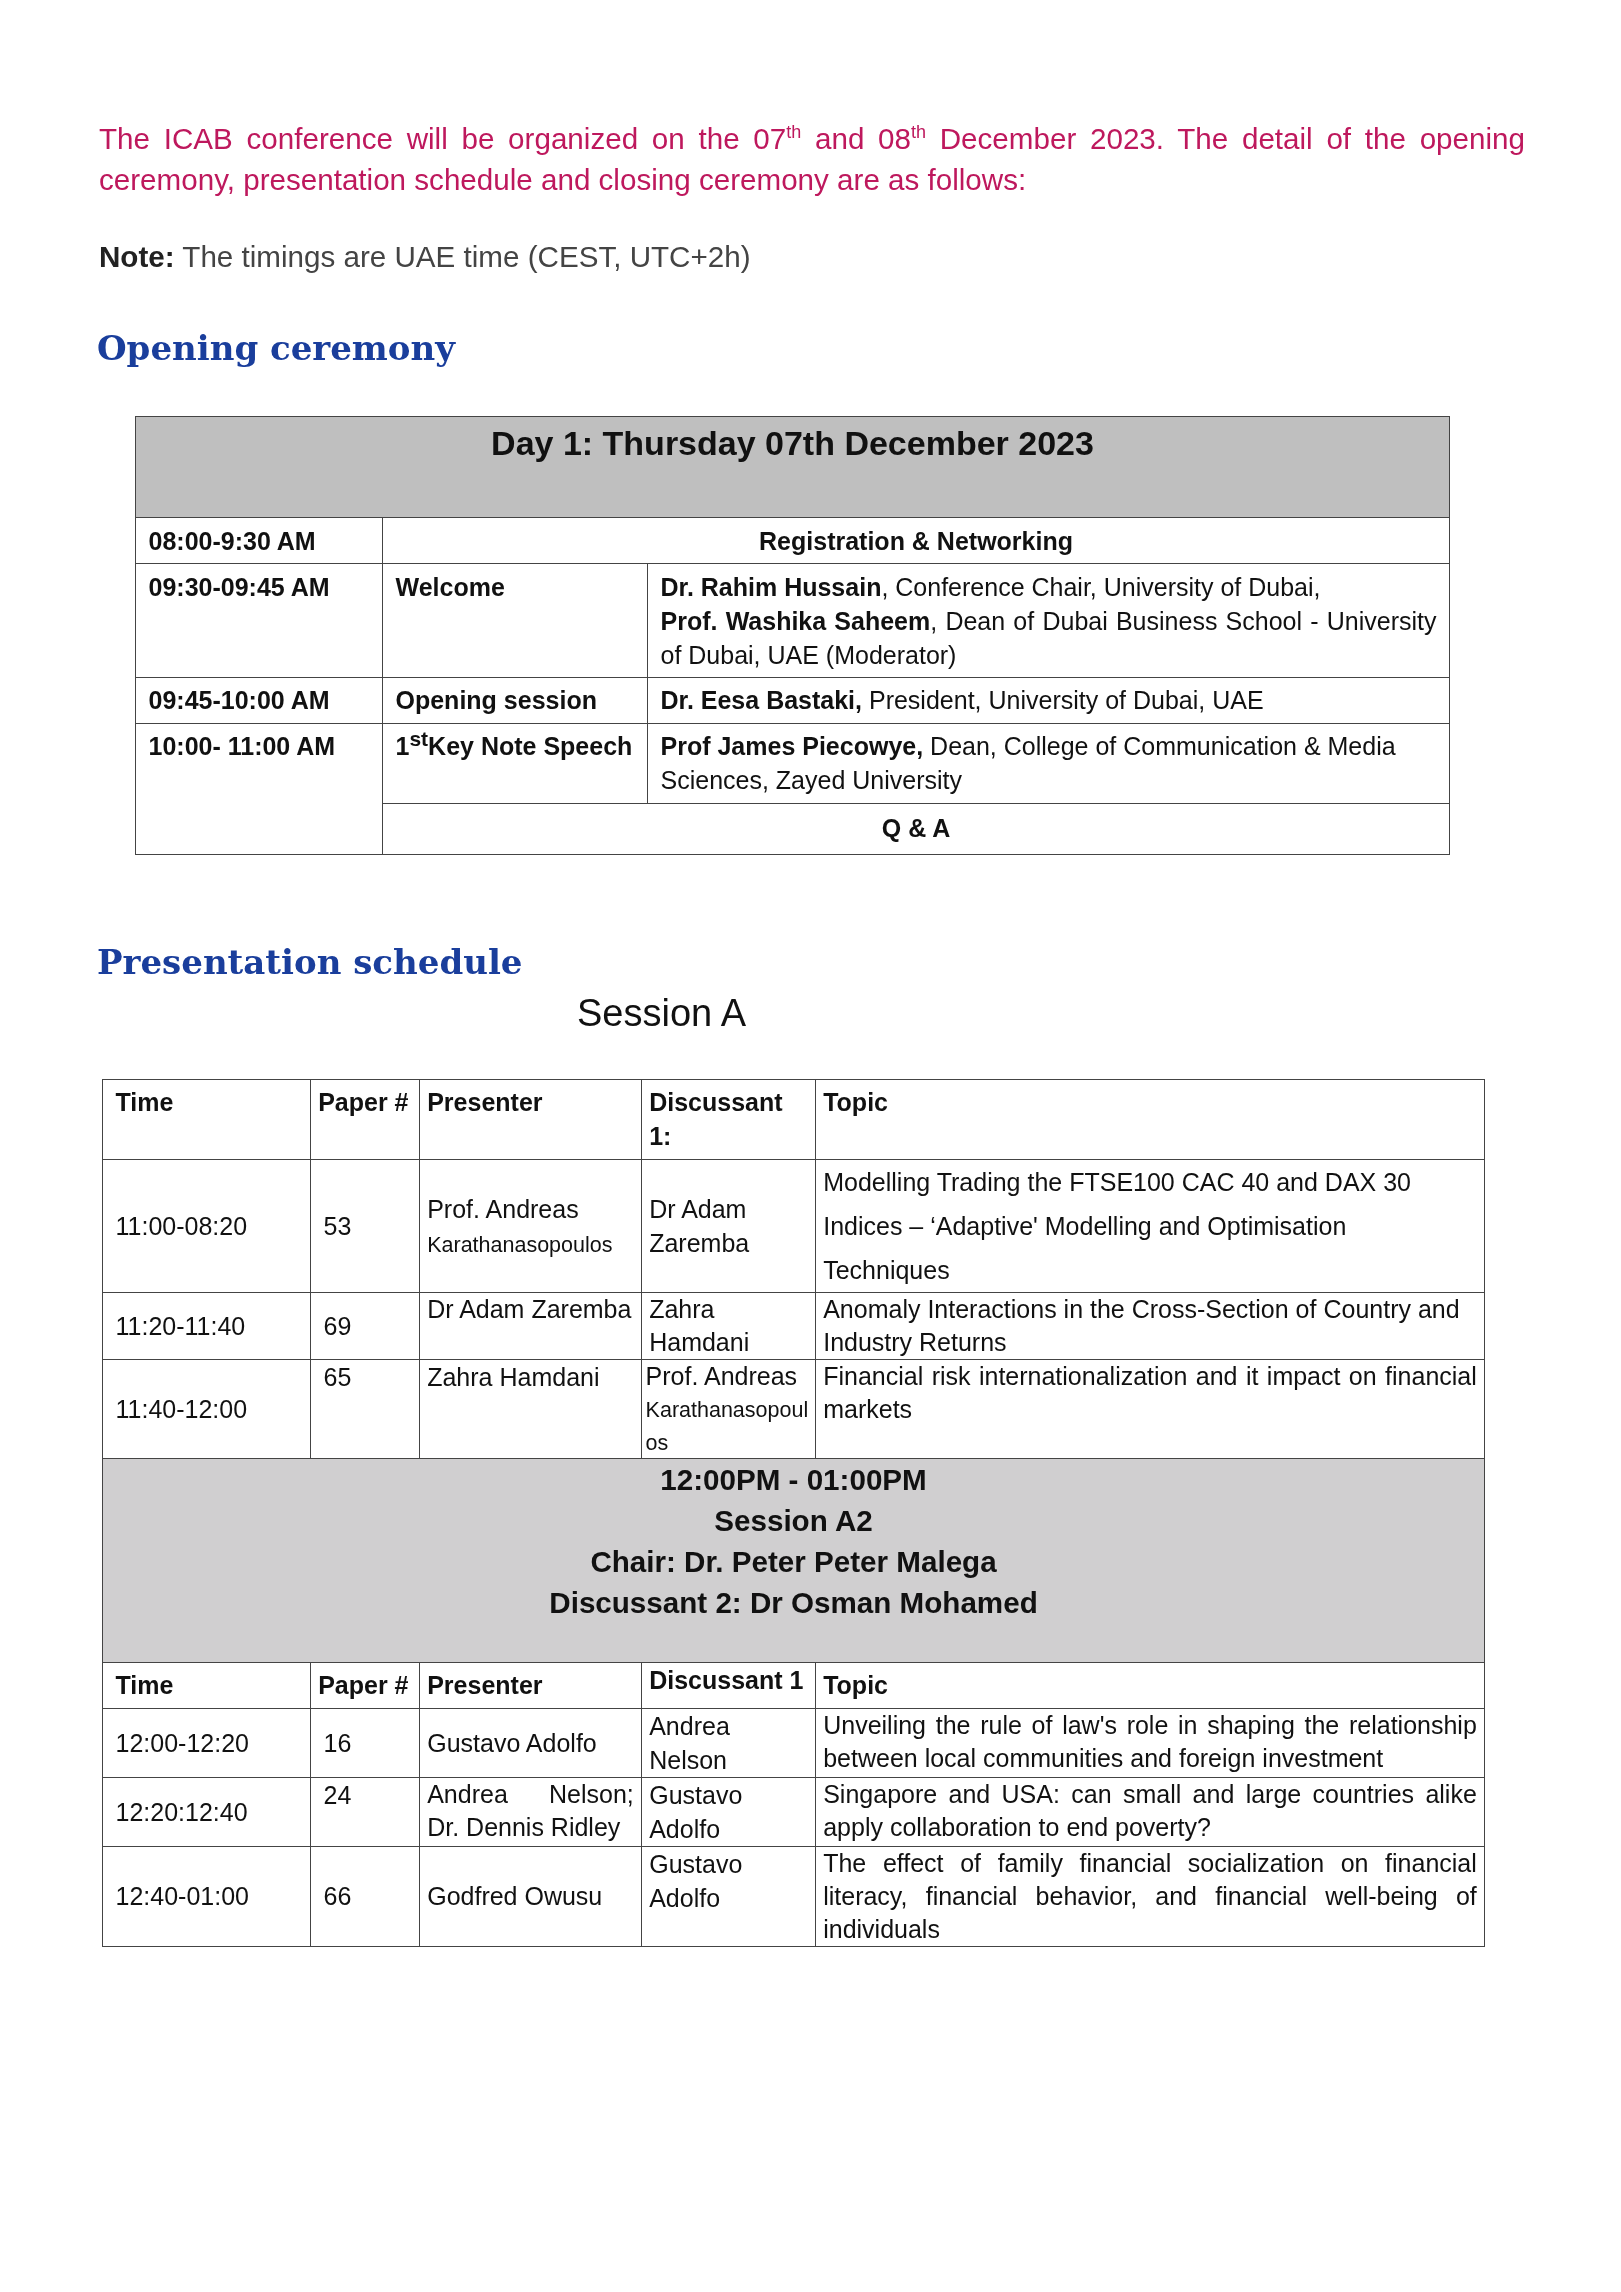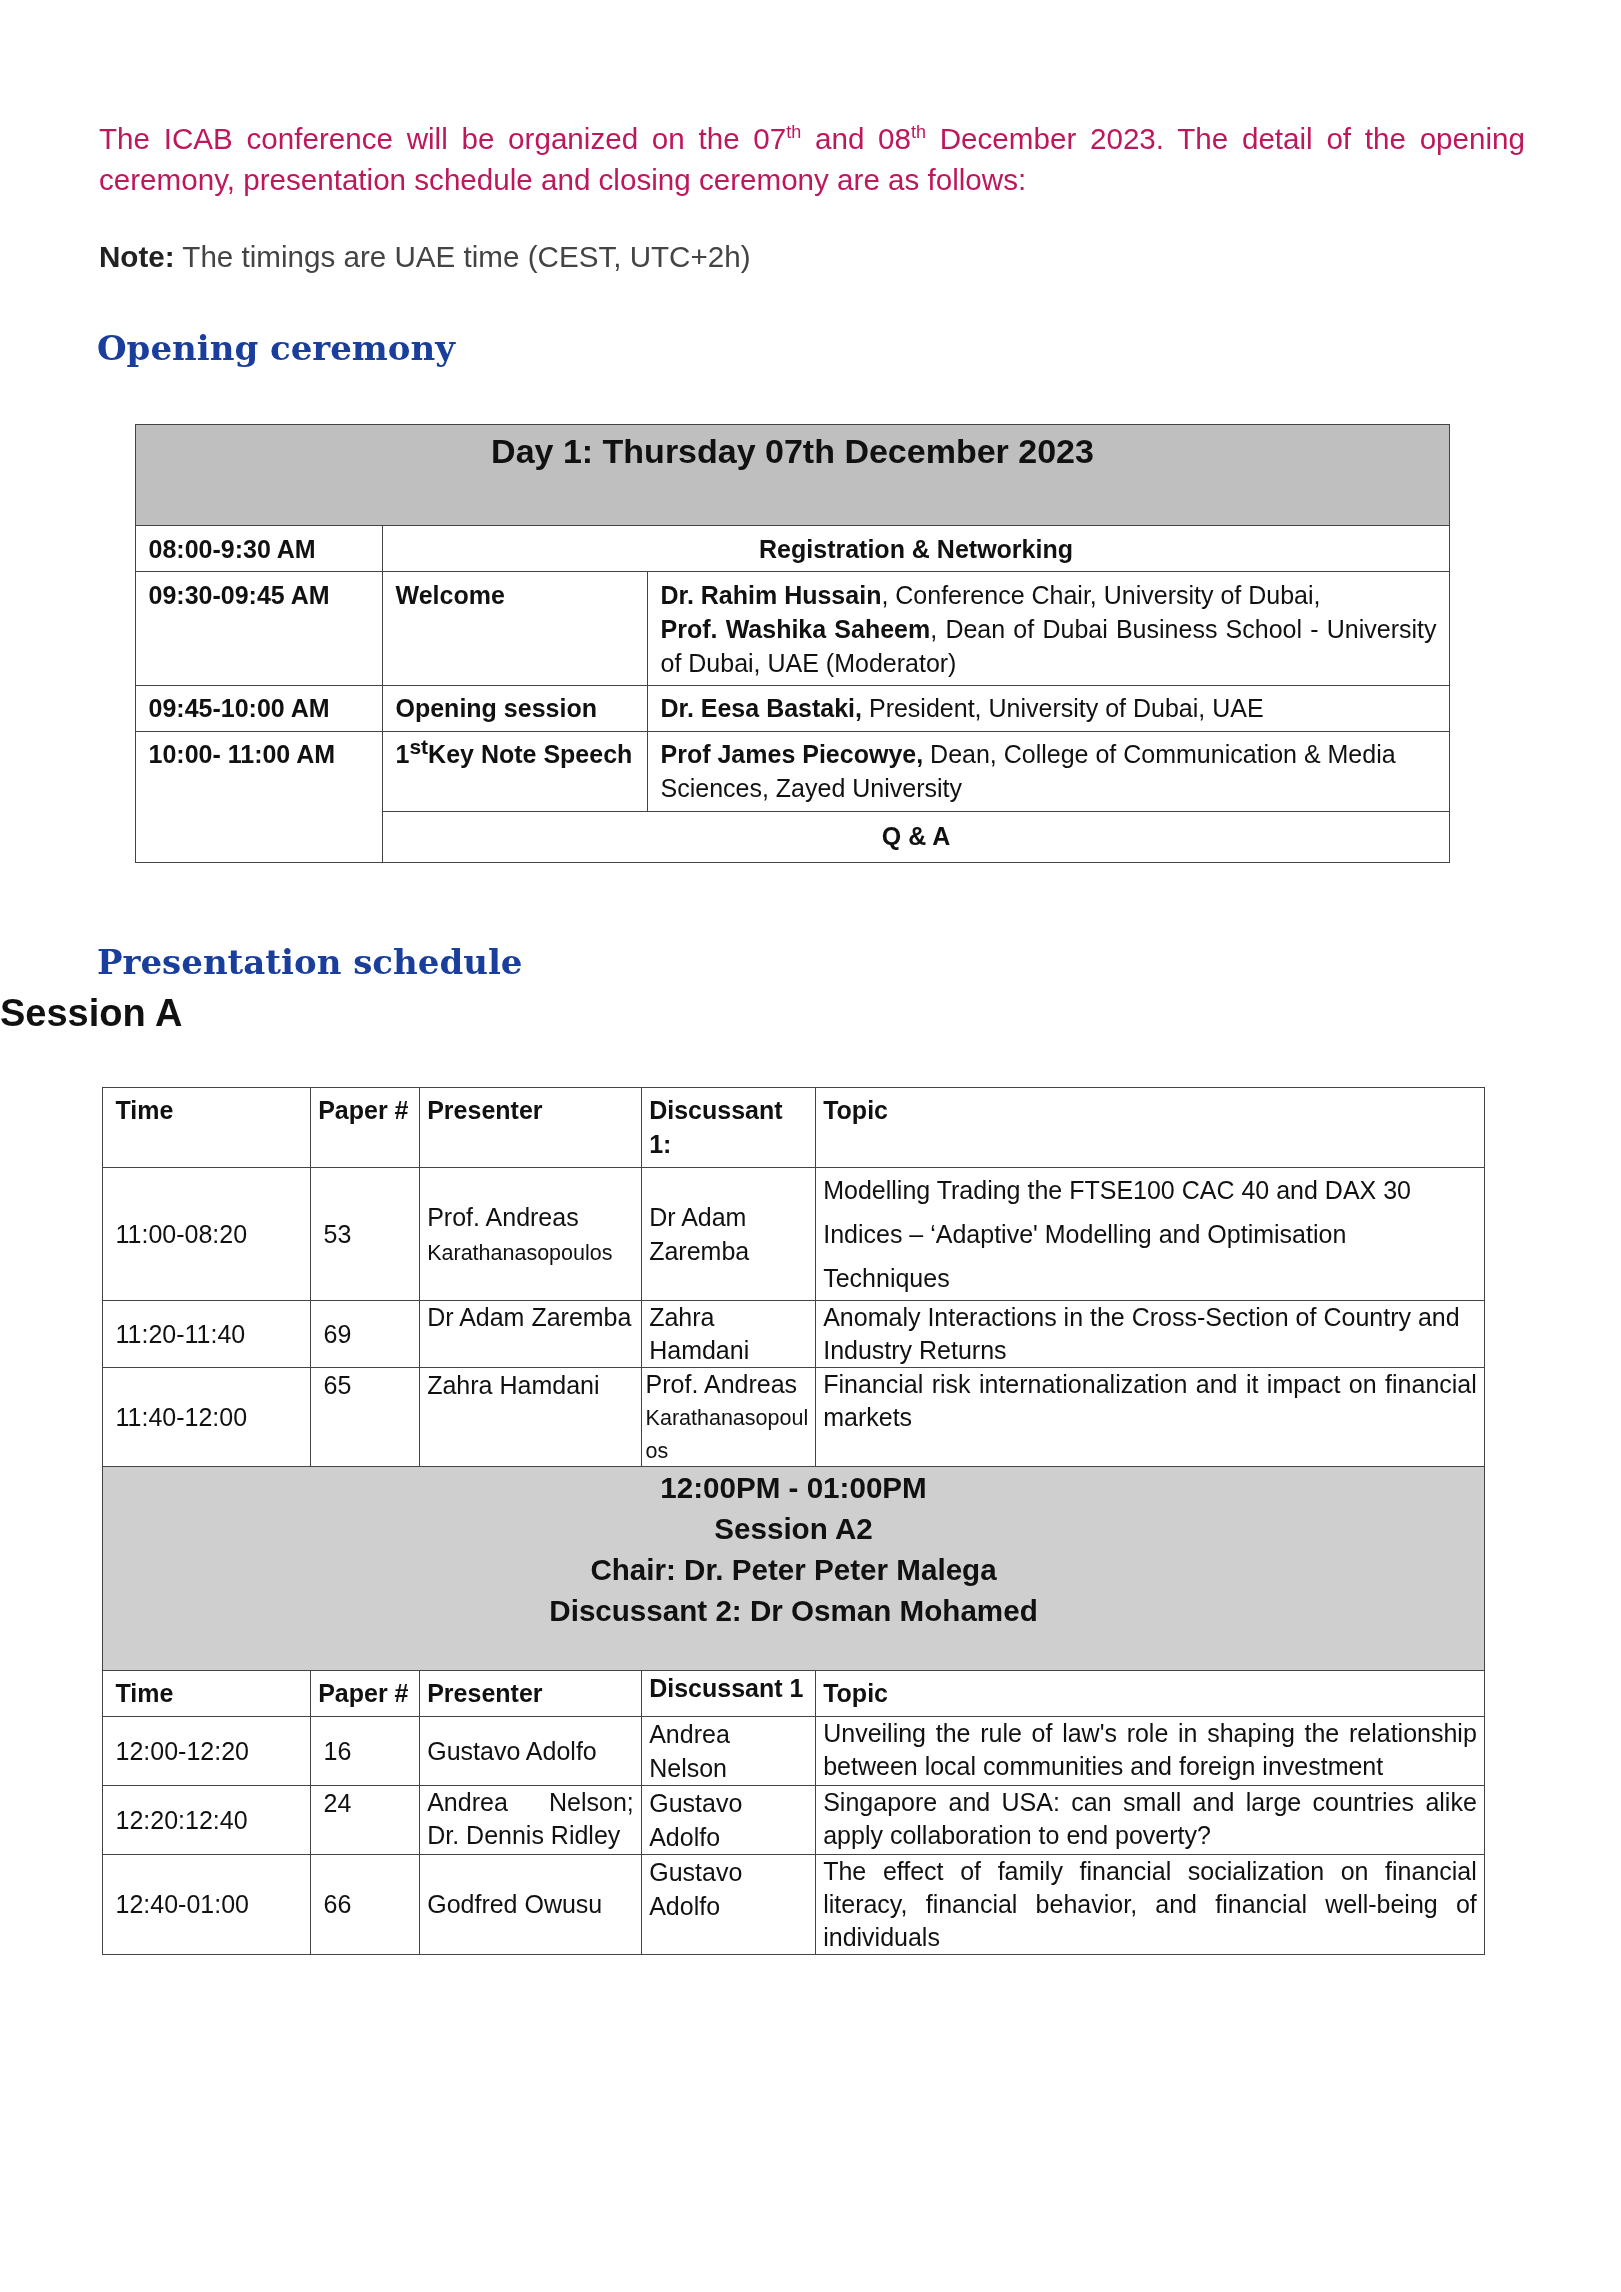--- a/index.html
+++ b/index.html
@@ -6,22 +6,22 @@
   body { width:1621px; height:2293px; position:relative; overflow:hidden;
          font-family:"Liberation Sans", sans-serif; color:#111; }
   .abs { position:absolute; }
   .intro { left:99px; top:118px; width:1426px; font-size:29.6px; line-height:41px; text-align:justify; color:#be185d; }
   .intro sup { font-size:18px; line-height:0; vertical-align:super; }
   .note { left:99px; top:240px; font-size:29.6px; color:#444; }
   .note b { color:#222; }
   .h2 { font-family:"DejaVu Serif", serif; font-weight:bold; color:#1a3e9c; font-size:34px; }
   .h-open { left:97px; top:328px; }
   .h-pres { left:97px; top:942px; }
-  .session-title { left:0; width:1323px; top:992px; font-size:38px; font-weight:bold; }
-  table { border-collapse:collapse; position:absolute; table-layout:fixed;margin-top:8px; }
+  .session-title { left:0; width:1323px; top:992px; text-align:center; font-size:38px; font-weight:normal; }
+  table { border-collapse:collapse; position:absolute; table-layout:fixed; }
   td, th { border:1.8px solid #444; vertical-align:top; font-size:25px; line-height:34px; padding:5.4px 12.5px; text-align:left; }
   .t1 { left:135px; top:416px; width:1315px; }
   .t1 .dayhead { background:#bfbfbf; height:86px; text-align:center; vertical-align:top; font-size:34px; font-weight:bold; padding-top:9px; }
   .b { font-weight:bold; }
   .center { text-align:center; }
   .t2 { left:102px; top:1079px; width:1382px; }
   .shead { background:#d0cfd0; text-align:center; font-weight:bold; font-size:29.6px; line-height:41px; padding:0 0 39px; }
   .small { font-size:21.5px; line-height:29px; }
   .just { text-align:justify; }
   .mid { vertical-align:middle; }

